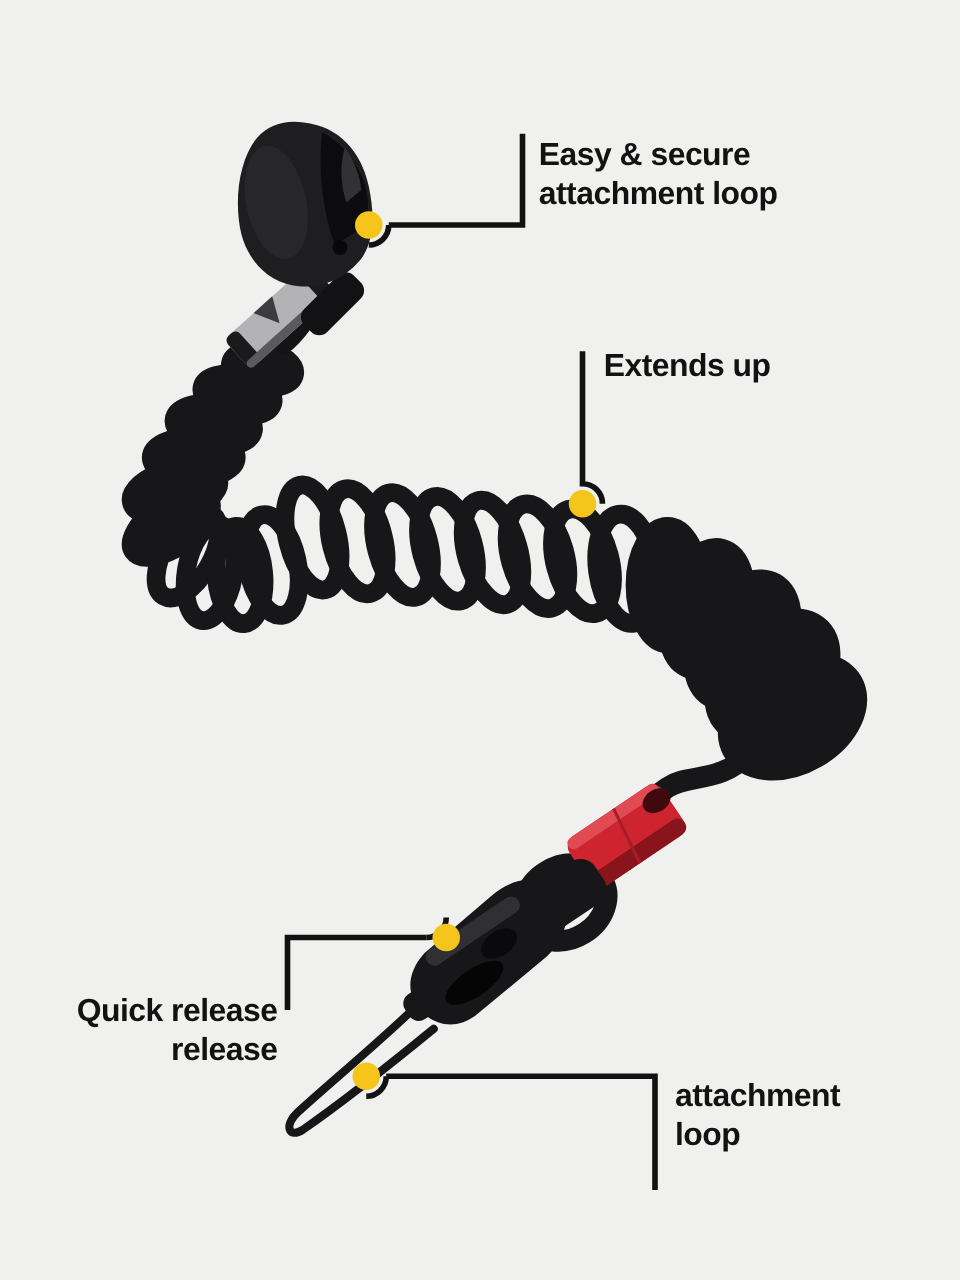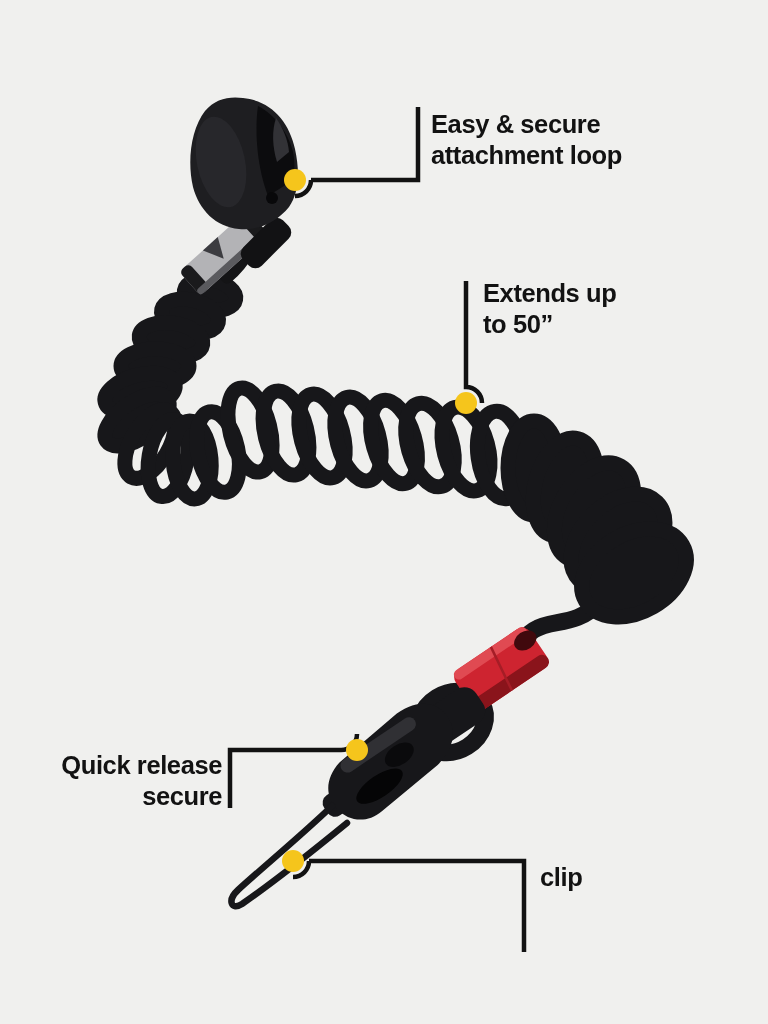--- a/index.html
+++ b/index.html
@@ -7,21 +7,21 @@
     position:relative;width:768px;height:1024px;background:#f0f0ee;
     overflow:hidden;font-family:"Liberation Sans",sans-serif;
   }
   .stage svg{position:absolute;left:0;top:0;}
   .callout{
     position:absolute;font-weight:700;font-size:25.5px;line-height:31px;
     color:#121212;letter-spacing:-0.4px;white-space:nowrap;
   }
   #co-clip{left:431px;top:109px;}
   #co-extend{left:483px;top:262px;margin-top:16px;}
-  #co-buckle{right:546px;top:750px;text-align:right;}
+  #co-buckle{right:546px;top:794px;text-align:right;}
   #co-loop{left:540px;top:862px;}
 </style>
 </head>
 <body>
 
 <div class="stage">
 
   <svg width="768" height="1024" viewBox="0 0 768 1024">
 
     <g fill="none" stroke-width="15" stroke-linecap="round" stroke="#17171a">
@@ -129,25 +129,25 @@
     </g>
   </svg>
 
   <div class="callout" id="co-clip">
     <div>Easy &amp; secure</div>
     <div>attachment loop</div>
   </div>
 
   <div class="callout" id="co-extend">
     <div>Extends up</div>
-    <div>to 50”</div>
   </div>
 
   <div class="callout" id="co-buckle">
     <div>Quick release</div>
-    <div>secure</div>
+    <div>release</div>
   </div>
 
   <div class="callout" id="co-loop">
-    <div>clip</div>
+    <div>attachment</div>
+    <div>loop</div>
   </div>
 
 </div>
 
 </body></html>

